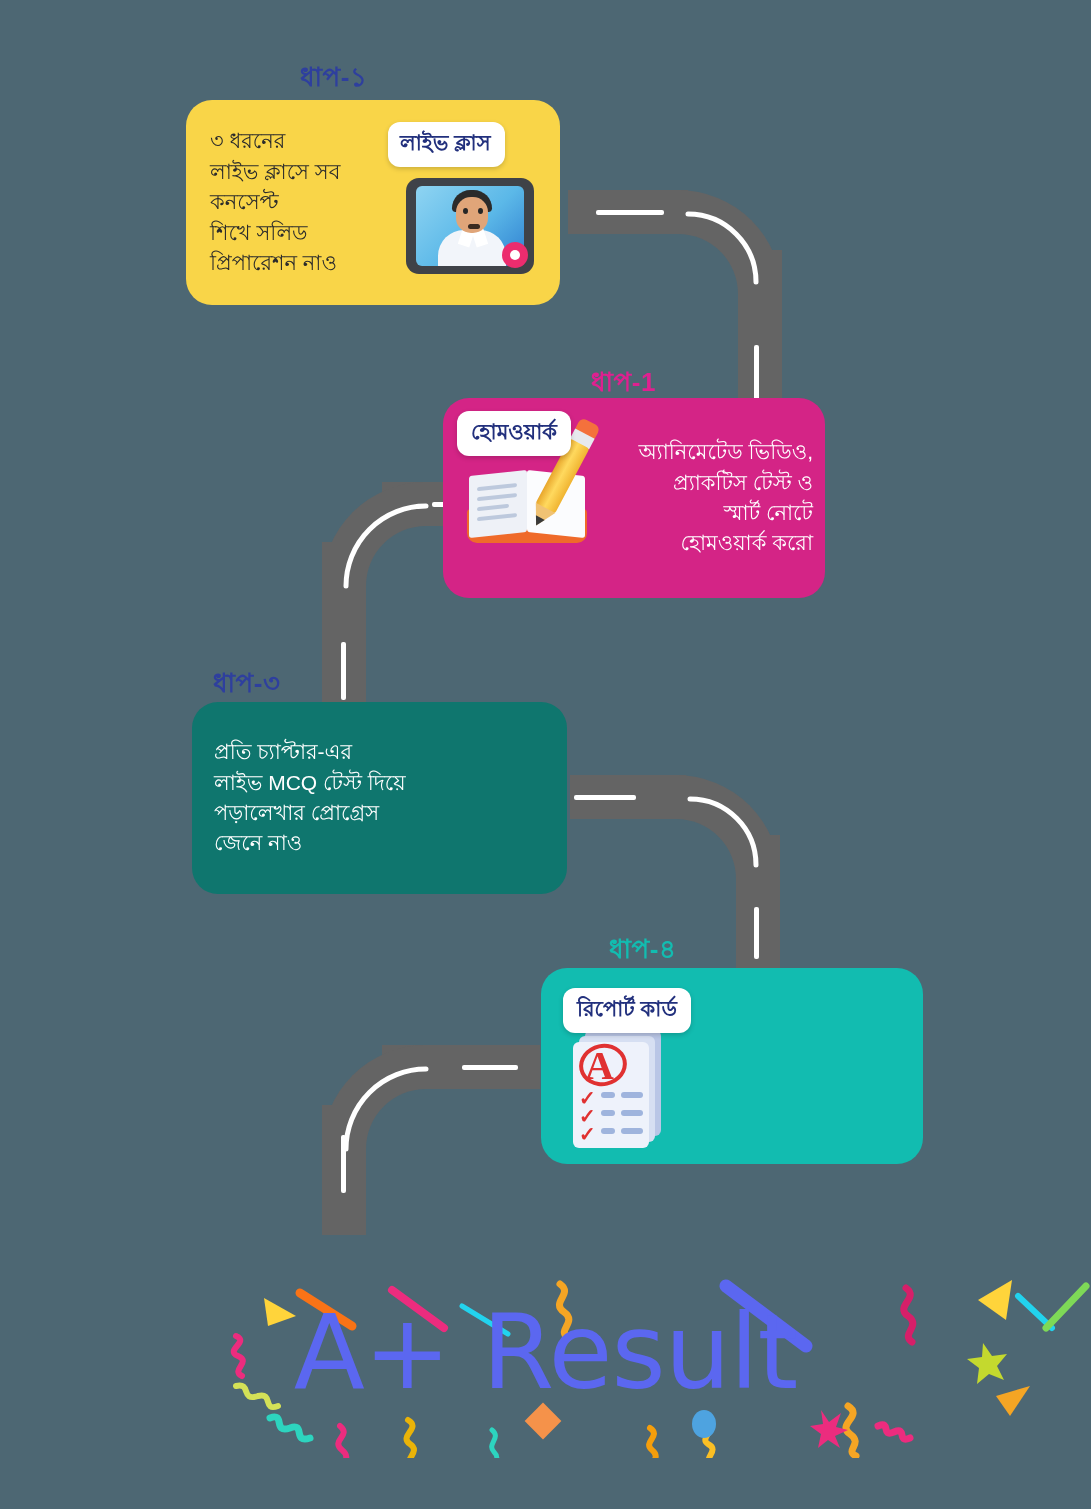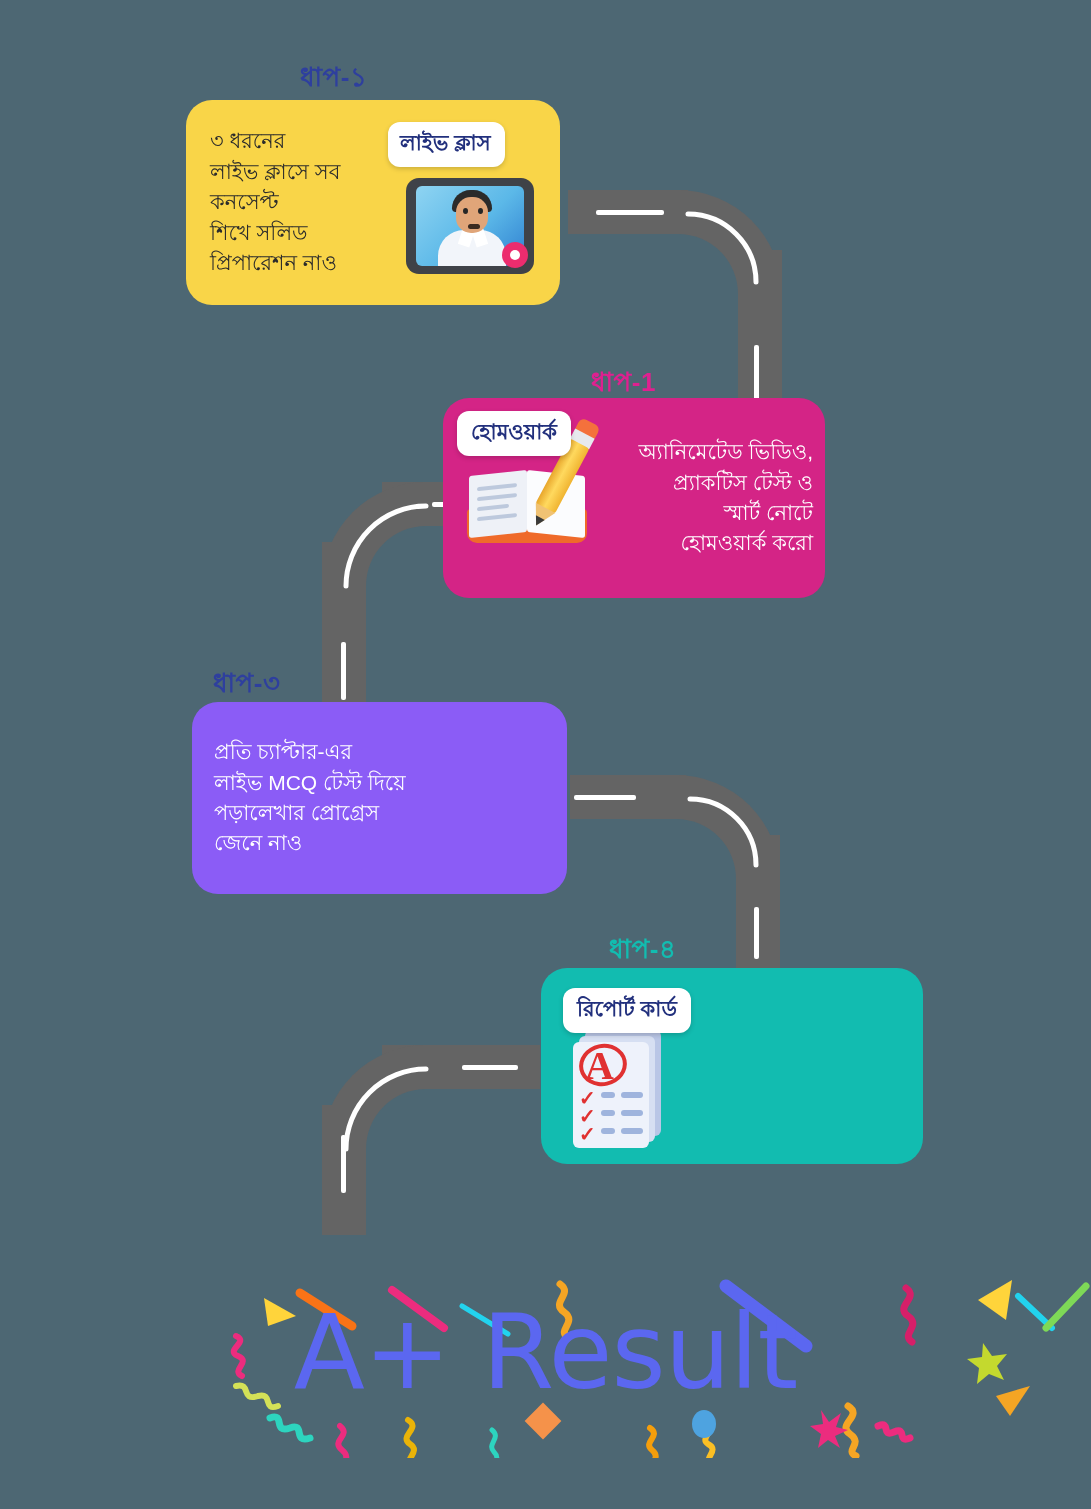--- a/index.html
+++ b/index.html
@@ -228,21 +228,21 @@
       </div>
     </div>
     <div class="card-text" style="color:#ffffff;width:200px;text-align:right;padding-right:4px;">অ্যানিমেটেড ভিডিও,
 প্র্যাকটিস টেস্ট ও
 স্মার্ট নোটে
 হোমওয়ার্ক করো</div>
   </div>
 
   <div class="step-label" style="left:213px;top:655px;color:#2e3f9e;margin-top:8px;">ধাপ-৩</div>
 
-  <div class="card left-text" style="left:192px;top:702px;width:375px;height:192px;background:#8b5cf6;">
+  <div class="card left-text" style="left:192px;top:702px;width:375px;height:192px;background:#0f766e;">
     <div class="card-text" style="color:#ffffff;margin-left:22px;width:210px;">প্রতি চ্যাপ্টার-এর
 লাইভ MCQ  টেস্ট দিয়ে
 পড়ালেখার প্রোগ্রেস
 জেনে নাও</div>
   </div>
 
   <div class="step-label" style="left:609px;top:929px;color:#12bcb0;">ধাপ-৪</div>
 
   <div class="card right-text" style="left:541px;top:968px;width:382px;height:196px;background:#12bcb0;">
     <div class="card-art" style="width:180px;height:196px;">

